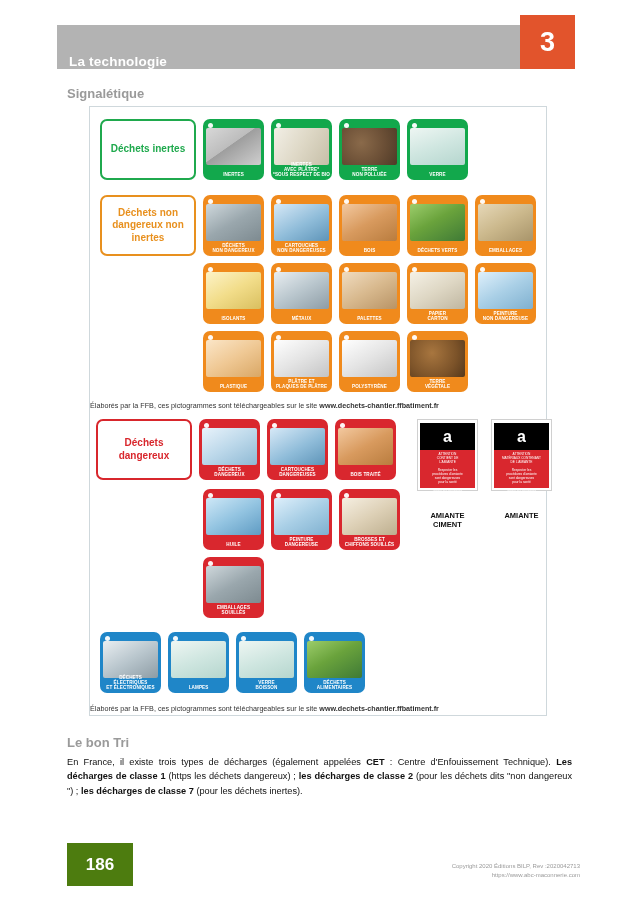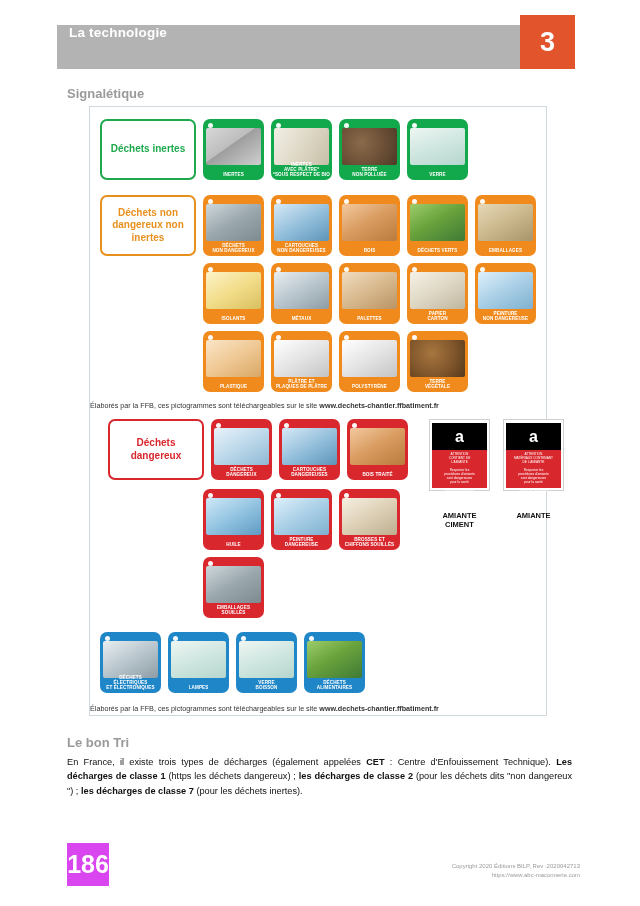--- a/index.html
+++ b/index.html
@@ -16,21 +16,21 @@
     overflow: hidden;
   }
 
   
   .header {
     position: absolute;
     left: 57px; top: 25px;
     width: 518px; height: 44px;
     background: #b3b3b3;
     display: flex;
-    align-items: flex-start;
+    align-items: flex-end;
   }
   .header-title {
     color: #ffffff;
     font-size: 13.5px;
     font-weight: bold;
     padding-left: 12px;
     letter-spacing: 0.2px;
   }
   .chapter-badge {
     position: absolute;
@@ -234,24 +234,24 @@
     line-height: 1.55;
     color: #111111;
     text-align: justify;
   }
   .bodytext b { font-weight: bold; }
 
   
   .page-number {
     position: absolute;
     left: 67px; top: 843px;
-    width: 42px; height: 43px;
-    background: #d946ef;
+    width: 66px; height: 43px;
+    background: #4d7c0f;
     color: #ffffff;
-    font-size: 25px;
+    font-size: 17px;
     font-weight: bold;
     display: flex;
     align-items: center;
     justify-content: center;
   }
   .copyright {
     position: absolute;
     right: 60px; top: 862px;
     text-align: right;
     font-size: 6px;
@@ -386,21 +386,21 @@
         <div class="art a17"></div>
         <div class="plabel">TERRE
 VÉGÉTALE</div>
       </div>
     </div>
 
     <div class="credit" style="top:294px;">
       <span>Élaborés par la FFB, ces pictogrammes sont téléchargeables sur le site </span><b>www.dechets-chantier.ffbatiment.fr</b>
     </div>
 
-    <div class="row" style="left:18px; top:312px;">
+    <div class="row" style="left:6px; top:312px;">
       <div class="cat-label cat-red" style="height:61px;">Déchets
 dangereux</div>
       <div class="picto p-red">
         <span class="dot"></span>
         <div class="art a18"></div>
         <div class="plabel">DÉCHETS
 DANGEREUX</div>
       </div>
       <div class="picto p-red">
         <span class="dot"></span>

